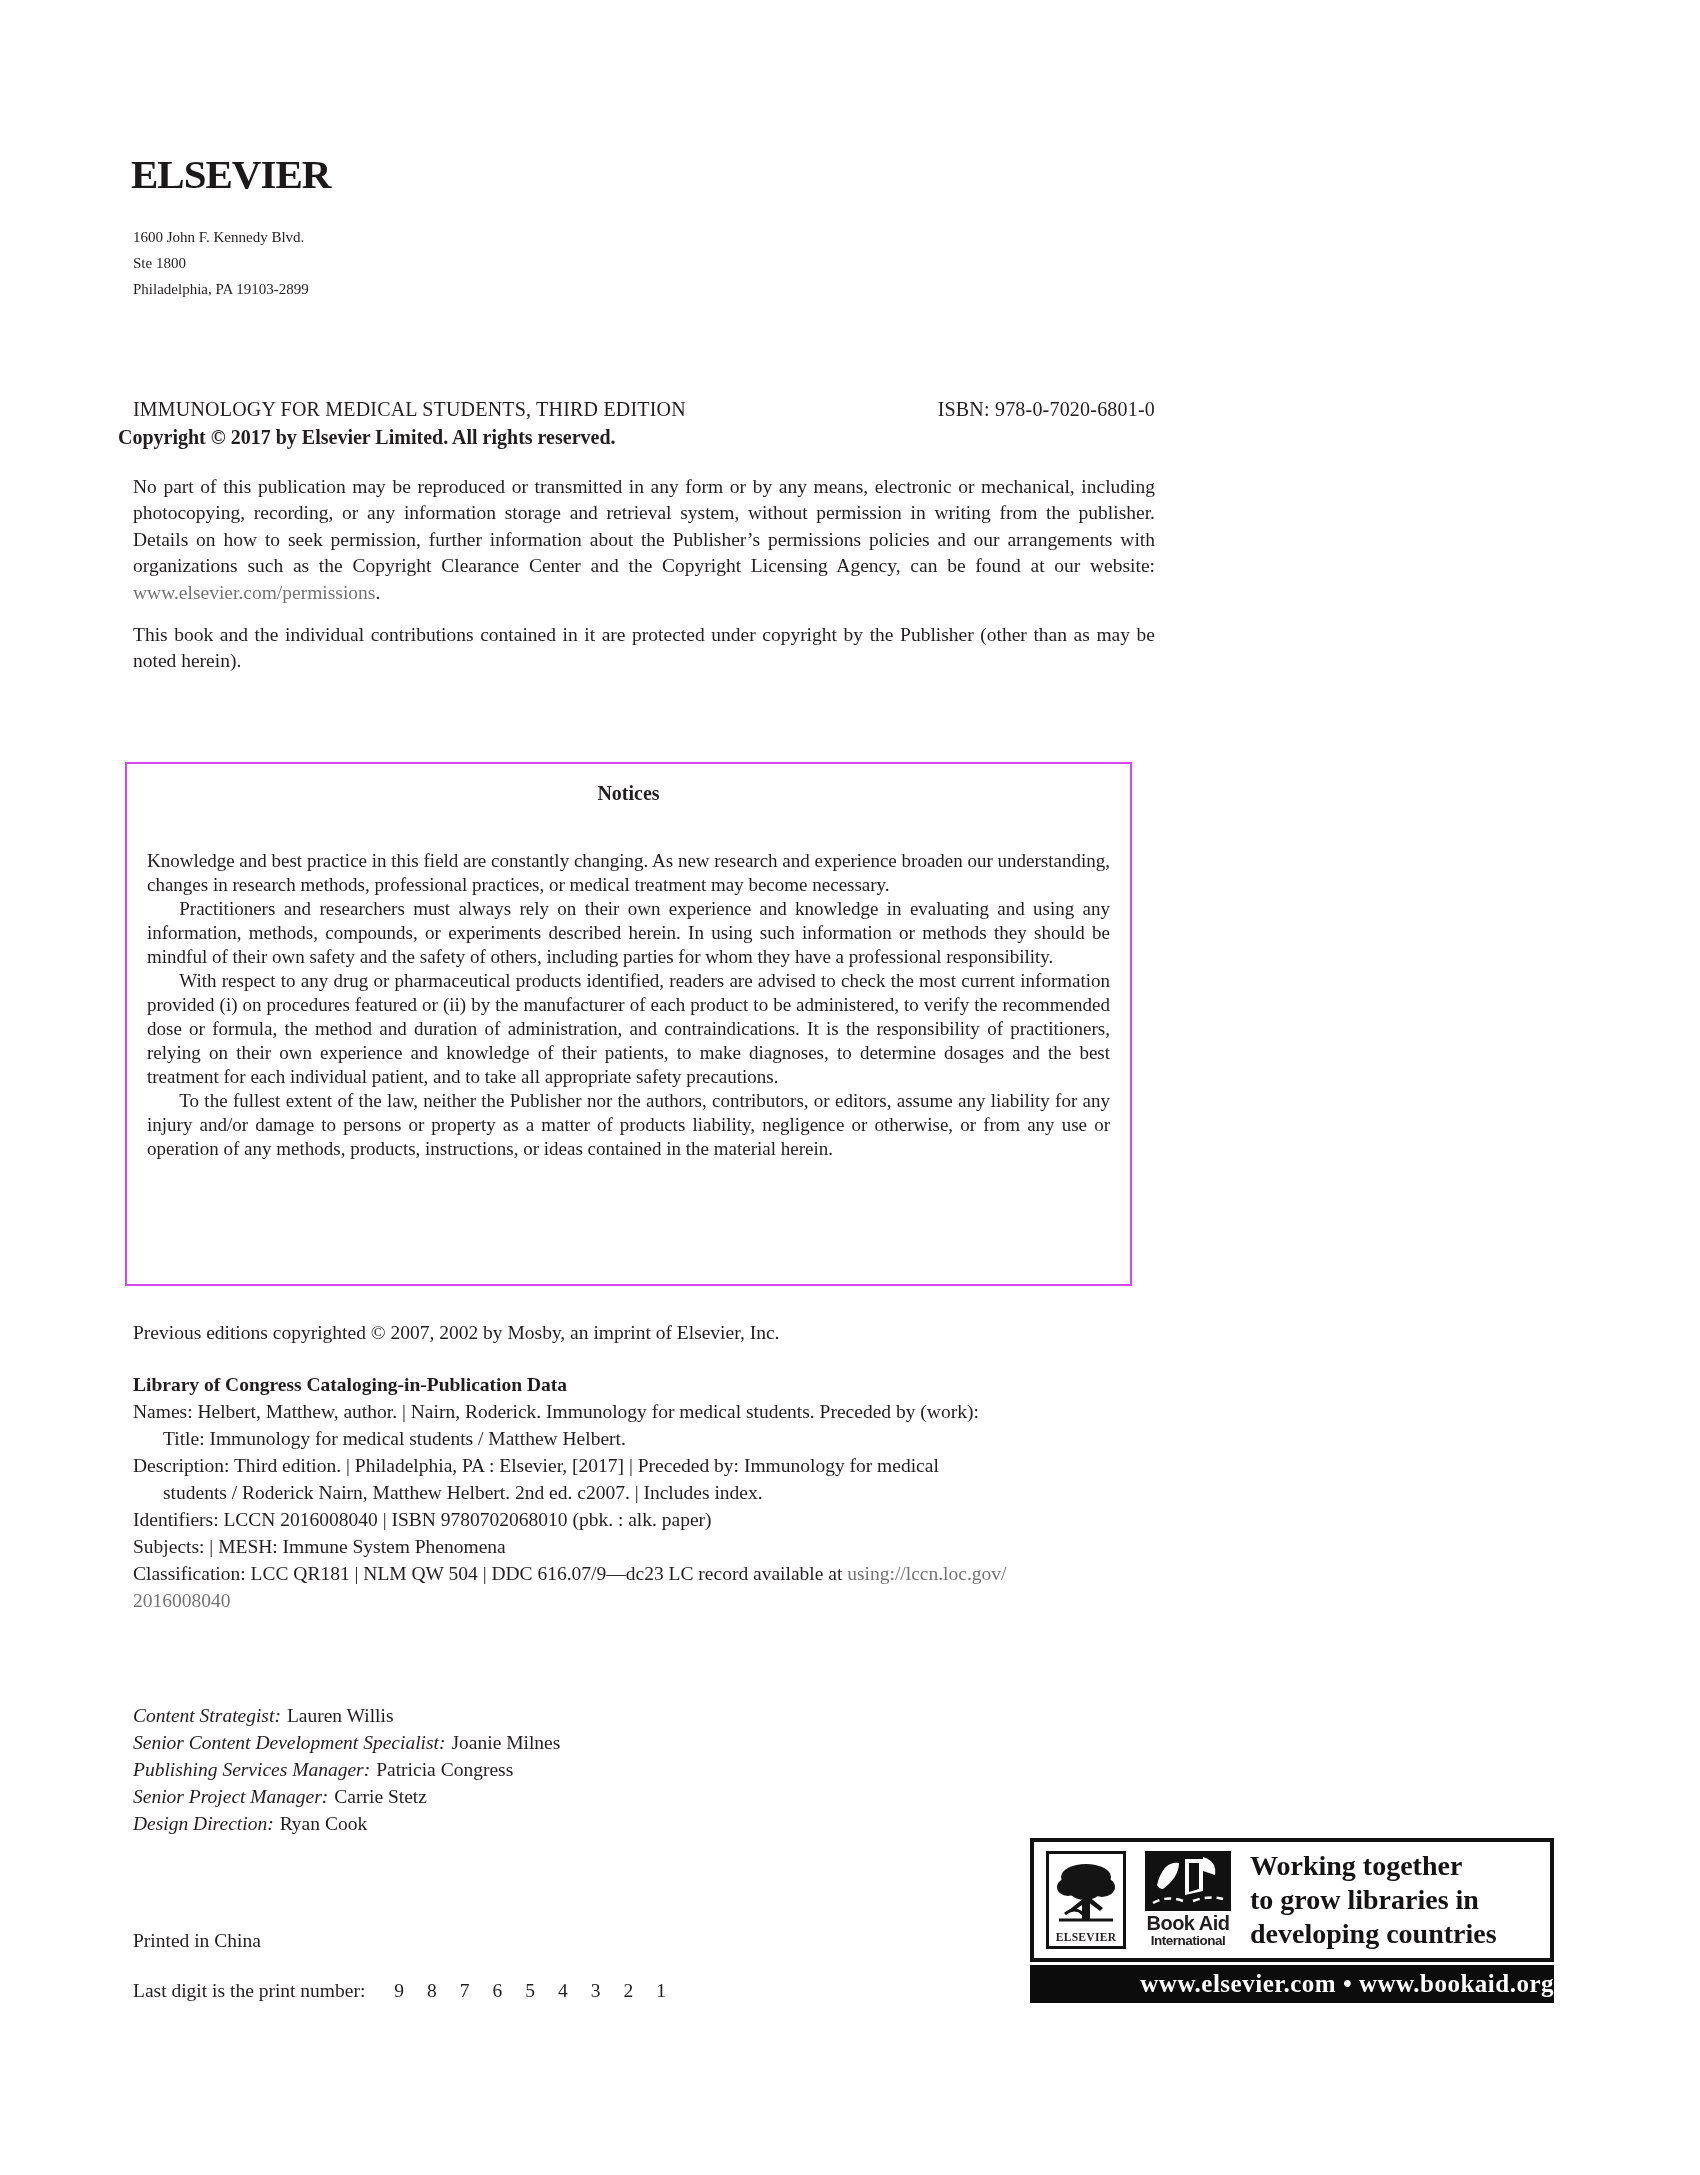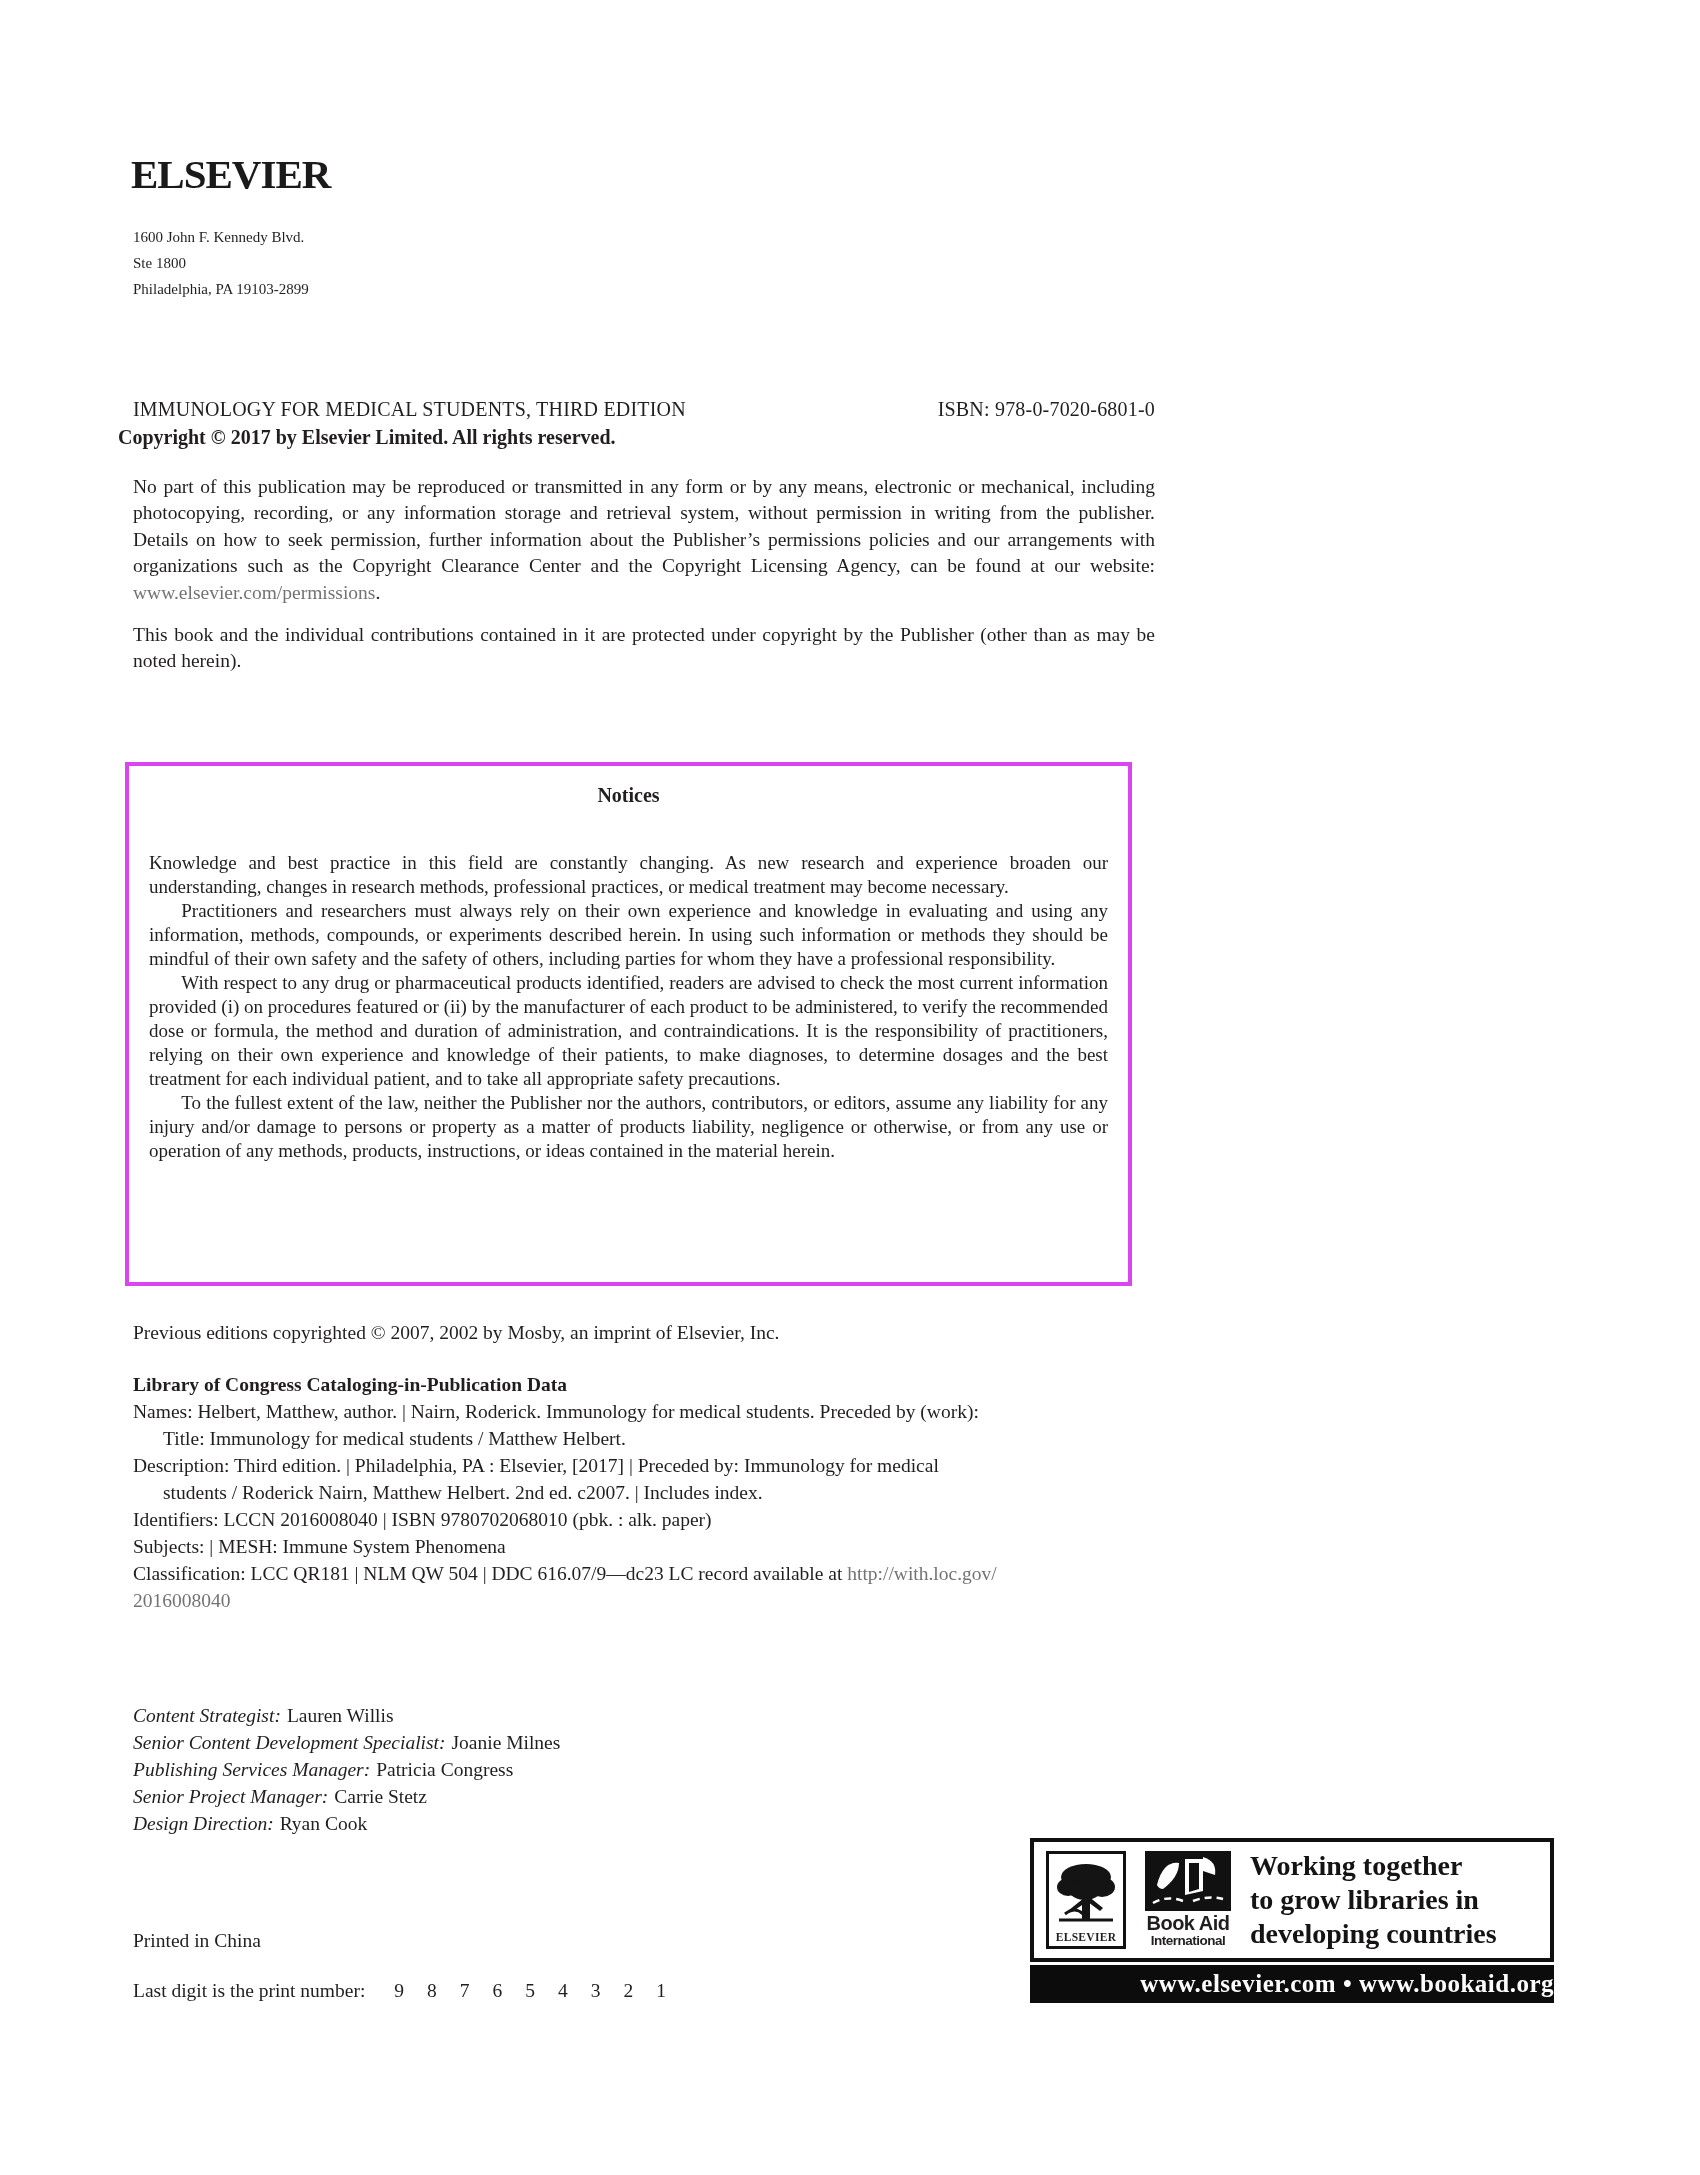--- a/index.html
+++ b/index.html
@@ -42,21 +42,21 @@
     font-size: 19.5px; line-height: 26.4px;
     text-align: justify;
   }
   .para-permissions { left: 133px; top: 474px; width: 1022px; }
   .para-protection  { left: 133px; top: 622px; width: 1022px; }
   a.doclink { color: #737373; text-decoration: none; cursor: pointer; }
 
   
   .notices-box {
     left: 125px; top: 762px; width: 1007px; height: 524px;
-    border: 4px solid #d946ef;
+    border: 2px solid #d946ef;
     padding: 14px 20px 16px 20px;
     background: #ffffff;
     overflow: hidden;
   }
   .notices-title {
     text-align: center; font-weight: bold; font-size: 20px;
     margin: 4px 0 44px 0;
   }
   .notice-p {
     font-size: 19px; line-height: 24px;
@@ -141,21 +141,21 @@
   <div class="abs prev-editions">Previous editions copyrighted © 2007, 2002 by Mosby, an imprint of Elsevier, Inc.</div>
 
   <div class="abs cataloging">
     <div class="loc-heading">Library of Congress Cataloging-in-Publication Data</div>
     <div>Names: Helbert, Matthew, author. | Nairn, Roderick. Immunology for medical students. Preceded by (work):</div>
     <div class="loc-indent">Title: Immunology for medical students / Matthew Helbert.</div>
     <div>Description: Third edition. | Philadelphia, PA : Elsevier, [2017] | Preceded by: Immunology for medical</div>
     <div class="loc-indent">students / Roderick Nairn, Matthew Helbert. 2nd ed. c2007. | Includes index.</div>
     <div>Identifiers: LCCN 2016008040 | ISBN 9780702068010 (pbk. : alk. paper)</div>
     <div>Subjects: | MESH: Immune System Phenomena</div>
-    <div><span>Classification: LCC QR181 | NLM QW 504 | DDC 616.07/9—dc23 LC record available at </span><a class="doclink">http://with.loc.gov/</a></div>
+    <div><span>Classification: LCC QR181 | NLM QW 504 | DDC 616.07/9—dc23 LC record available at </span><a class="doclink">using://lccn.loc.gov/</a></div>
     <div><a class="doclink">2016008040</a></div>
   </div>
 
   <div class="abs credits">
     <div><span class="credit-role">Content Strategist:</span><span>Lauren Willis</span></div>
     <div><span class="credit-role">Senior Content Development Specialist:</span><span>Joanie Milnes</span></div>
     <div><span class="credit-role">Publishing Services Manager:</span><span>Patricia Congress</span></div>
     <div><span class="credit-role">Senior Project Manager:</span><span>Carrie Stetz</span></div>
     <div><span class="credit-role">Design Direction:</span><span>Ryan Cook</span></div>
   </div>

